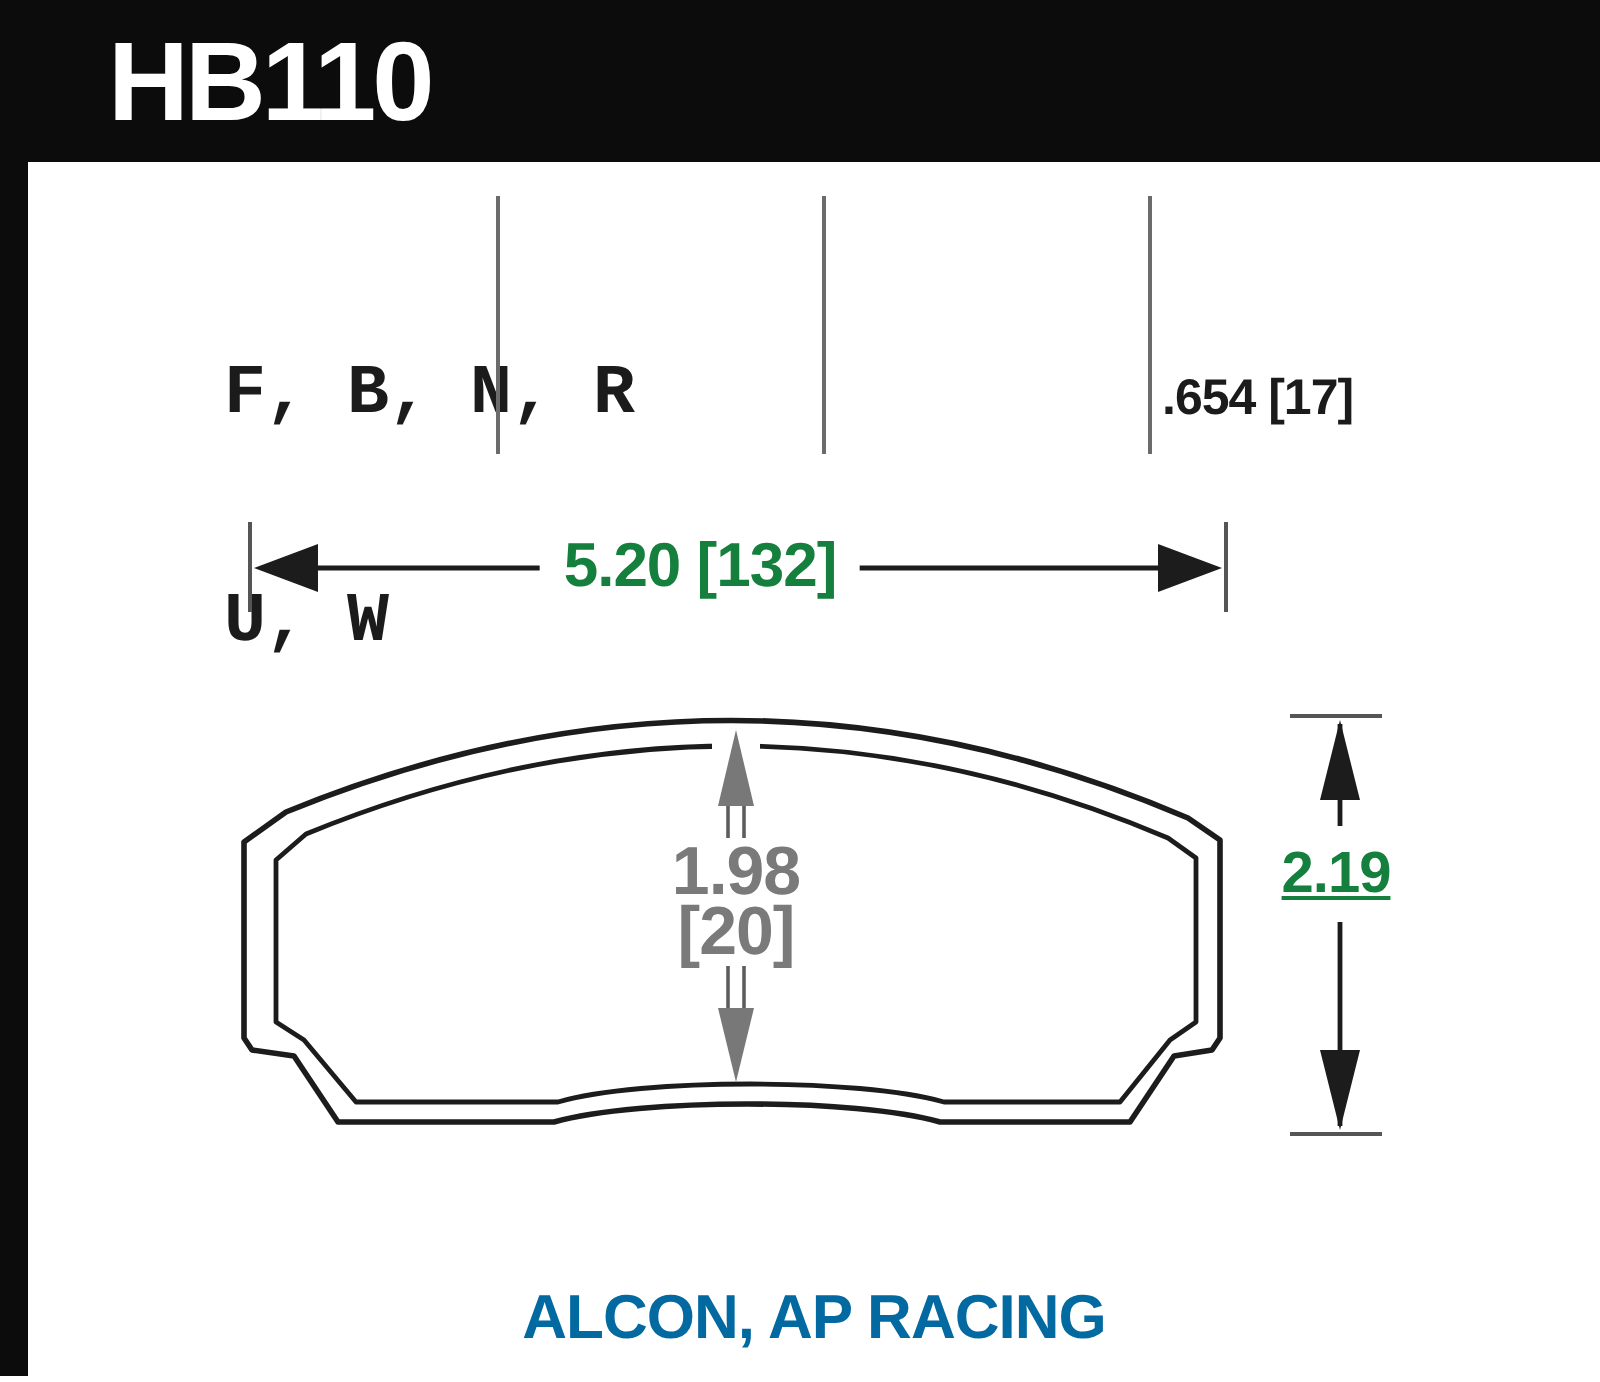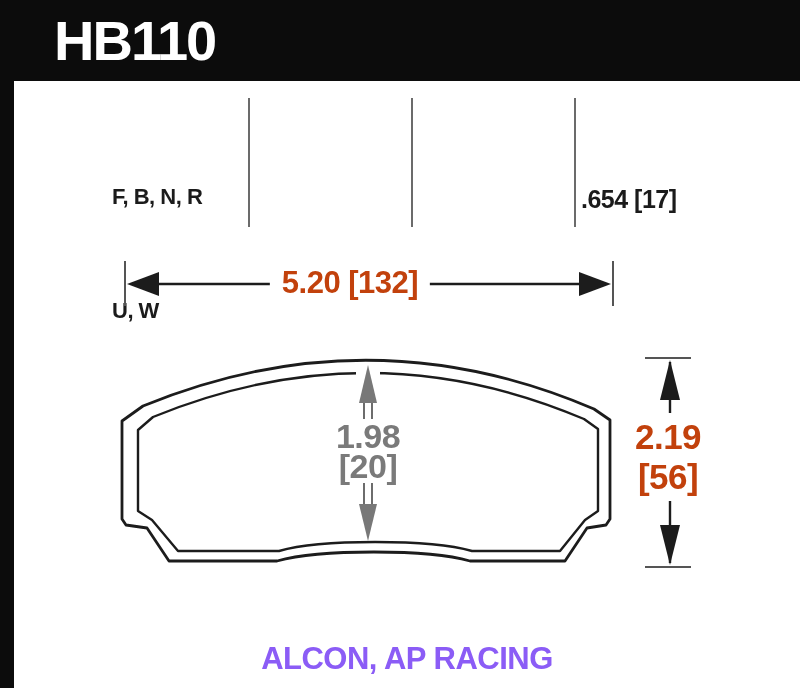--- a/index.html
+++ b/index.html
@@ -30,25 +30,26 @@
     line-height: 81px;
   }
   .left-bar {
     position: absolute; left: 0; top: 0;
     width: 14px; height: 688px;
     background: #0c0c0c;
   }
   
   .compound-block {
     position: absolute; left: 112px; top: 102px;
-    font-size: 22px; font-weight: 700;
+    font-size: 35px; font-weight: 700;
     letter-spacing: -0.5px;
     color: #1b1b1b;
     line-height: 38px;
     white-space: pre;
+    font-family: Liberation Mono, monospace;
   }
   .thickness-block {
     position: absolute; left: 581px; top: 102px;
     font-size: 25px; font-weight: 700;
     letter-spacing: -0.5px;
     color: #1b1b1b;
     line-height: 39px;
     white-space: pre;
   }
   .col-divider {
@@ -62,21 +63,21 @@
   
   .diagram-svg {
     position: absolute; left: 0; top: 0;
     width: 800px; height: 691px;
   }
   
   .dim-label {
     position: absolute;
     background: #ffffff;
     font-weight: 700;
-    color: #c2410c;
+    color: #15803d;
     letter-spacing: -0.5px;
     text-align: center;
     white-space: nowrap;
   }
   .width-label {
     left: 350px; top: 283px;
     transform: translate(-50%, -50%);
     font-size: 31px;
     padding: 2px 12px;
   }
@@ -84,32 +85,33 @@
     left: 368px; top: 419px;
     transform: translateX(-50%);
     font-size: 34px;
     line-height: 30px;
     color: #7a7a7a;
     padding: 2px 6px;
   }
   .height-label {
     left: 668px; top: 413px;
     transform: translateX(-50%);
-    font-size: 35px;
+    font-size: 29px;
     line-height: 40px;
     padding: 4px 4px;
+    text-decoration: underline;
   }
   
   .footer-applications {
     position: absolute; left: 14px; top: 641px;
     width: 786px;
     text-align: center;
     font-size: 31px; font-weight: 700;
     letter-spacing: -0.5px;
-    color: #8b5cf6;
+    color: #0369a1;
   }
 </style>
 </head>
 <body>
 
 <div class="page">
 
   <div class="header-bar">
     <div class="part-number">HB110</div>
   </div>
@@ -206,18 +208,17 @@
 
   <div class="dim-label width-label">5.20 [132]</div>
 
   <div class="dim-label center-height-label">
     <div>1.98</div>
     <div>[20]</div>
   </div>
 
   <div class="dim-label height-label">
     <div>2.19</div>
-    <div>[56]</div>
   </div>
 
   <div class="footer-applications">ALCON, AP RACING</div>
 
 </div>
 
 </body></html>

